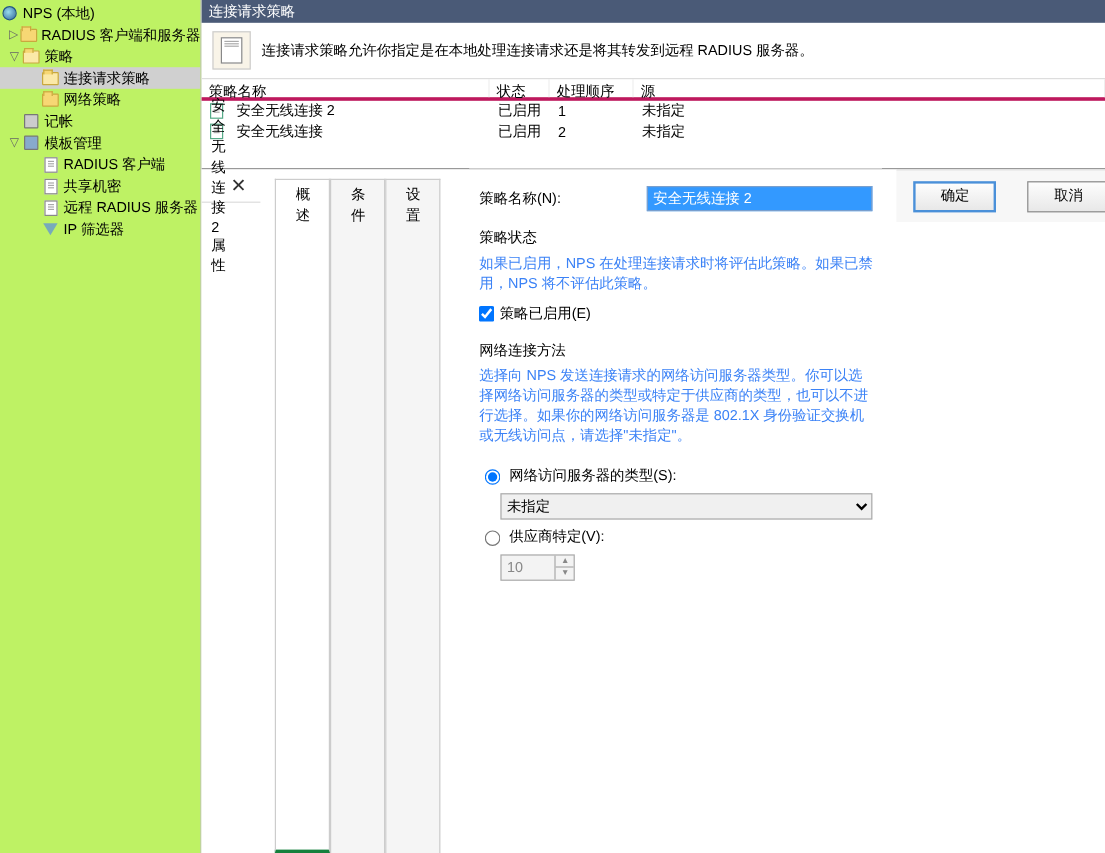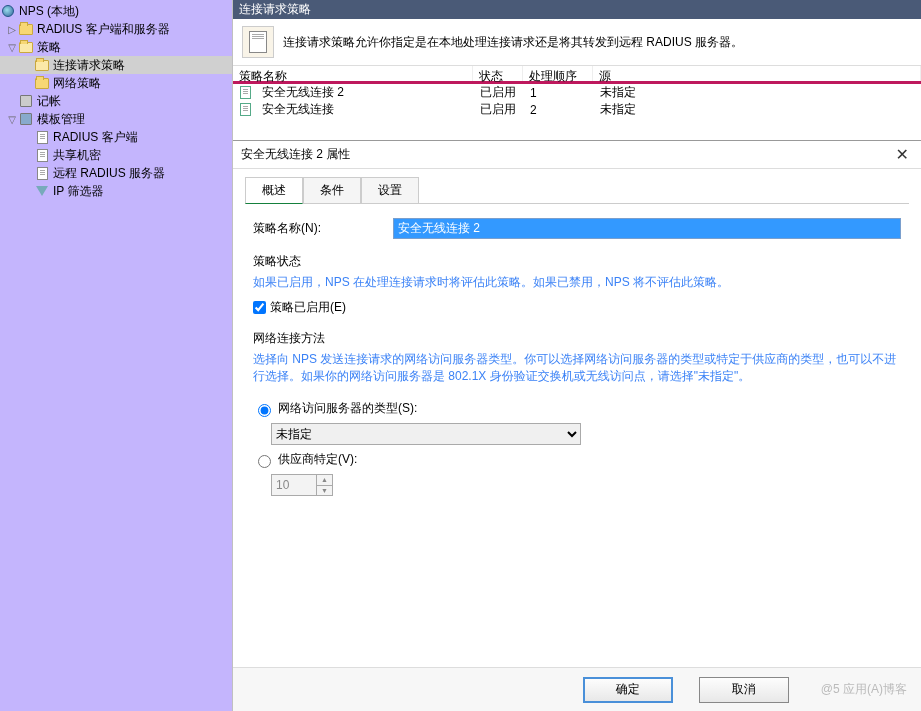--- a/index.html
+++ b/index.html
@@ -1,18 +1,18 @@
 <!DOCTYPE html>
 <html><head>
 <meta charset="utf-8">
 <style>
 *{box-sizing:border-box;font-family:"Microsoft YaHei","SimSun",Arial,sans-serif;font-size:12px;}
 html,body{margin:0;padding:0;width:921px;height:711px;background:#fff;overflow:hidden;}
 .app{display:flex;width:100%;height:100%;}
-.sidebar{width:233px;background:#c4b5fd;border-right:1px solid #c0c0c0;padding:2px 0;overflow:hidden;}
+.sidebar{width:168px;background:#bef264;border-right:1px solid #c0c0c0;padding:2px 0;overflow:hidden;}
 .tree-item{display:flex;align-items:center;height:18px;cursor:pointer;white-space:nowrap;}
 .tree-item.selected{background:#d0d0d0;}
 .toggle{width:12px;text-align:center;color:#666;font-size:10px;}
 .icon{width:16px;height:16px;display:inline-flex;align-items:center;justify-content:center;margin-right:3px;}
 .globe{width:12px;height:12px;border-radius:50%;background:radial-gradient(circle at 4px 4px,#9de,#369);border:1px solid #258;}
 .folder{width:14px;height:11px;background:#f7d774;border:1px solid #c9a83e;border-radius:1px;position:relative;}
 .folder::before{content:"";position:absolute;top:-3px;left:0;width:6px;height:3px;background:#f7d774;border:1px solid #c9a83e;border-bottom:none;}
 .folder.open{background:#fbe9a8;}
 .page{width:11px;height:13px;background:#fff;border:1px solid #888;position:relative;}
 .page::before{content:"";position:absolute;top:2px;left:2px;right:2px;height:1px;background:#aaa;box-shadow:0 2px 0 #aaa,0 4px 0 #aaa;}
@@ -22,26 +22,26 @@
 .titlebar{height:19px;background:#4a5a77;color:#fff;display:flex;align-items:center;padding:0 6px;font-size:12px;}
 .infobar{display:flex;align-items:center;padding:7px 9px;gap:9px;border-bottom:1px solid #ddd;}
 .info-icon{width:32px;height:32px;border:1px solid #ccc;background:#f9f4e8;display:flex;align-items:center;justify-content:center;}
 .info-icon .page{width:18px;height:22px;}
 .table-head{display:flex;height:18px;border-bottom:3px solid #be185d;}
 .th{padding:2px 6px;border-right:1px solid #eee;}
 .col1{width:240px;}.col2{width:50px;}.col3{width:70px;}.col4{flex:1;}
 .row{display:flex;height:17px;align-items:center;}
 .row .cell{padding:0 6px;}
 .row .icon{margin-left:4px;}
-.dialog{position:absolute;top:140px;left:0;right:0;bottom:0;background:#fff;border-top:1px solid #999;display:flex;flex-direction:column;}
+.dialog{position:absolute;top:140px;left:0;right:0;bottom:0;background:#fff;border-top:1px solid #999;display:flex;flex-direction:row;}
 .dlg-title{height:28px;display:flex;align-items:center;justify-content:space-between;padding:0 8px;border-bottom:1px solid #ddd;}
 .close-x{font-size:16px;font-family:Arial;color:#333;cursor:pointer;padding:0 4px;}
 .tabs{display:flex;padding:8px 12px 0;}
 .tab{padding:4px 16px;border:1px solid #ccc;border-bottom:none;background:#f5f5f5;cursor:pointer;margin-right:0;}
-.tab.active{background:#fff;border-bottom:1px solid #15803d;position:relative;z-index:2;}
+.tab.active{background:#fff;border-bottom:3px solid #15803d;position:relative;z-index:2;}
 .tab-body{flex:1;border-top:1px solid #ccc;margin:0 12px -1px;padding:14px 8px;position:relative;top:-1px;}
 .frow{display:flex;align-items:center;margin-bottom:6px;}
 .lbl{width:140px;}
 .txtinput{flex:1;max-width:510px;height:21px;border:1px solid #7a9fcd;padding:1px 4px;background:#fff;}
 .txtinput.sel{background:#3399ff;color:#fff;}
 .section{margin:14px 0;}
 .section-t{margin-bottom:4px;}
 .desc{color:#3b82f6;line-height:1.4;}
 .chk{display:flex;align-items:center;gap:4px;margin-top:8px;}
 .chk input{margin:0;}

